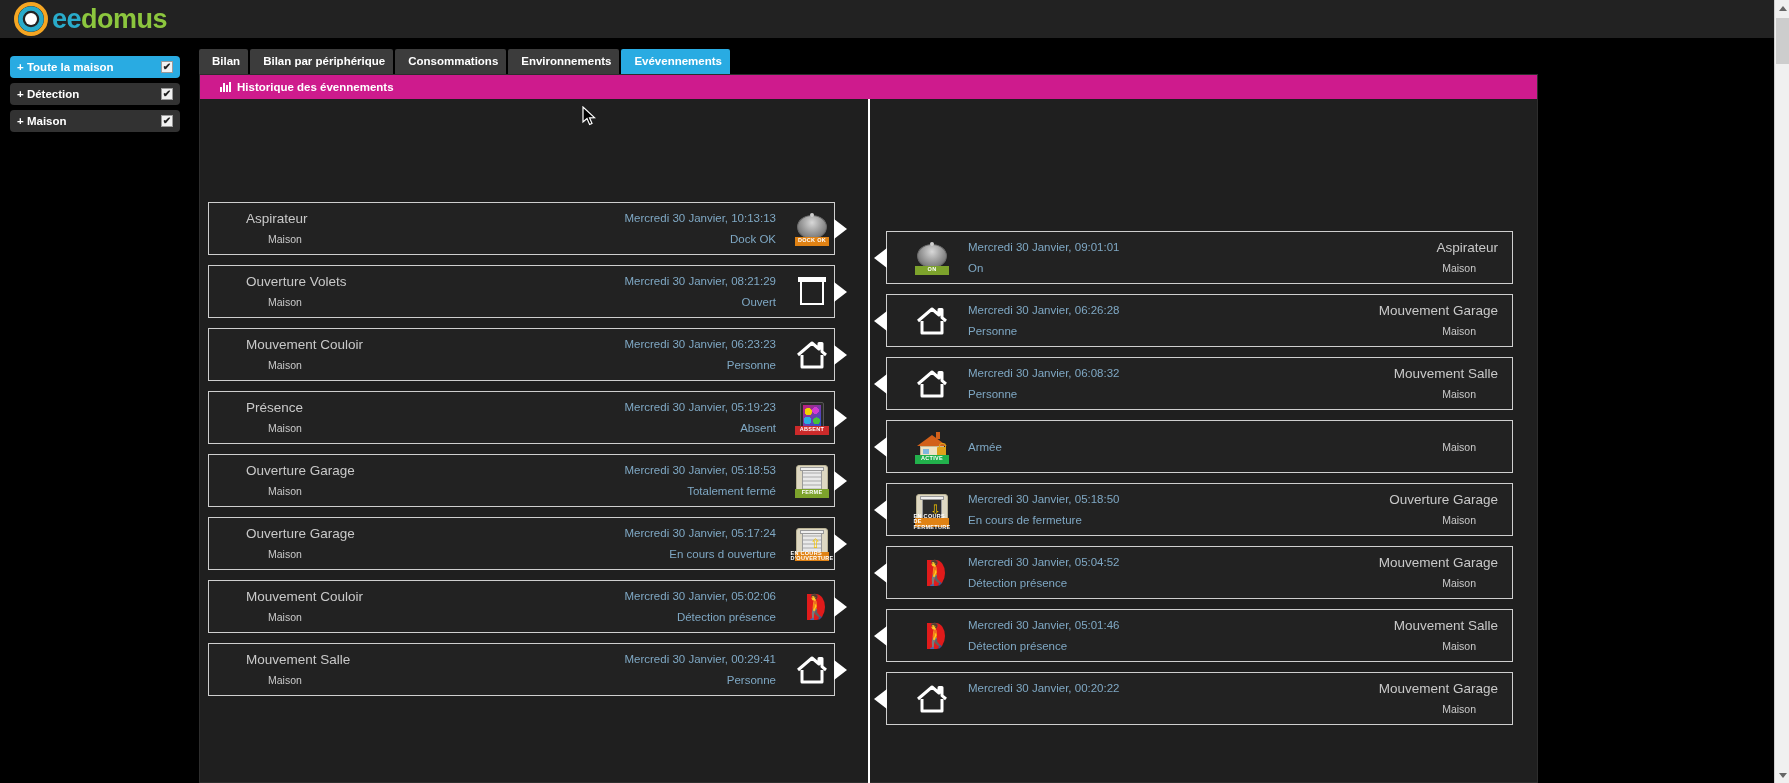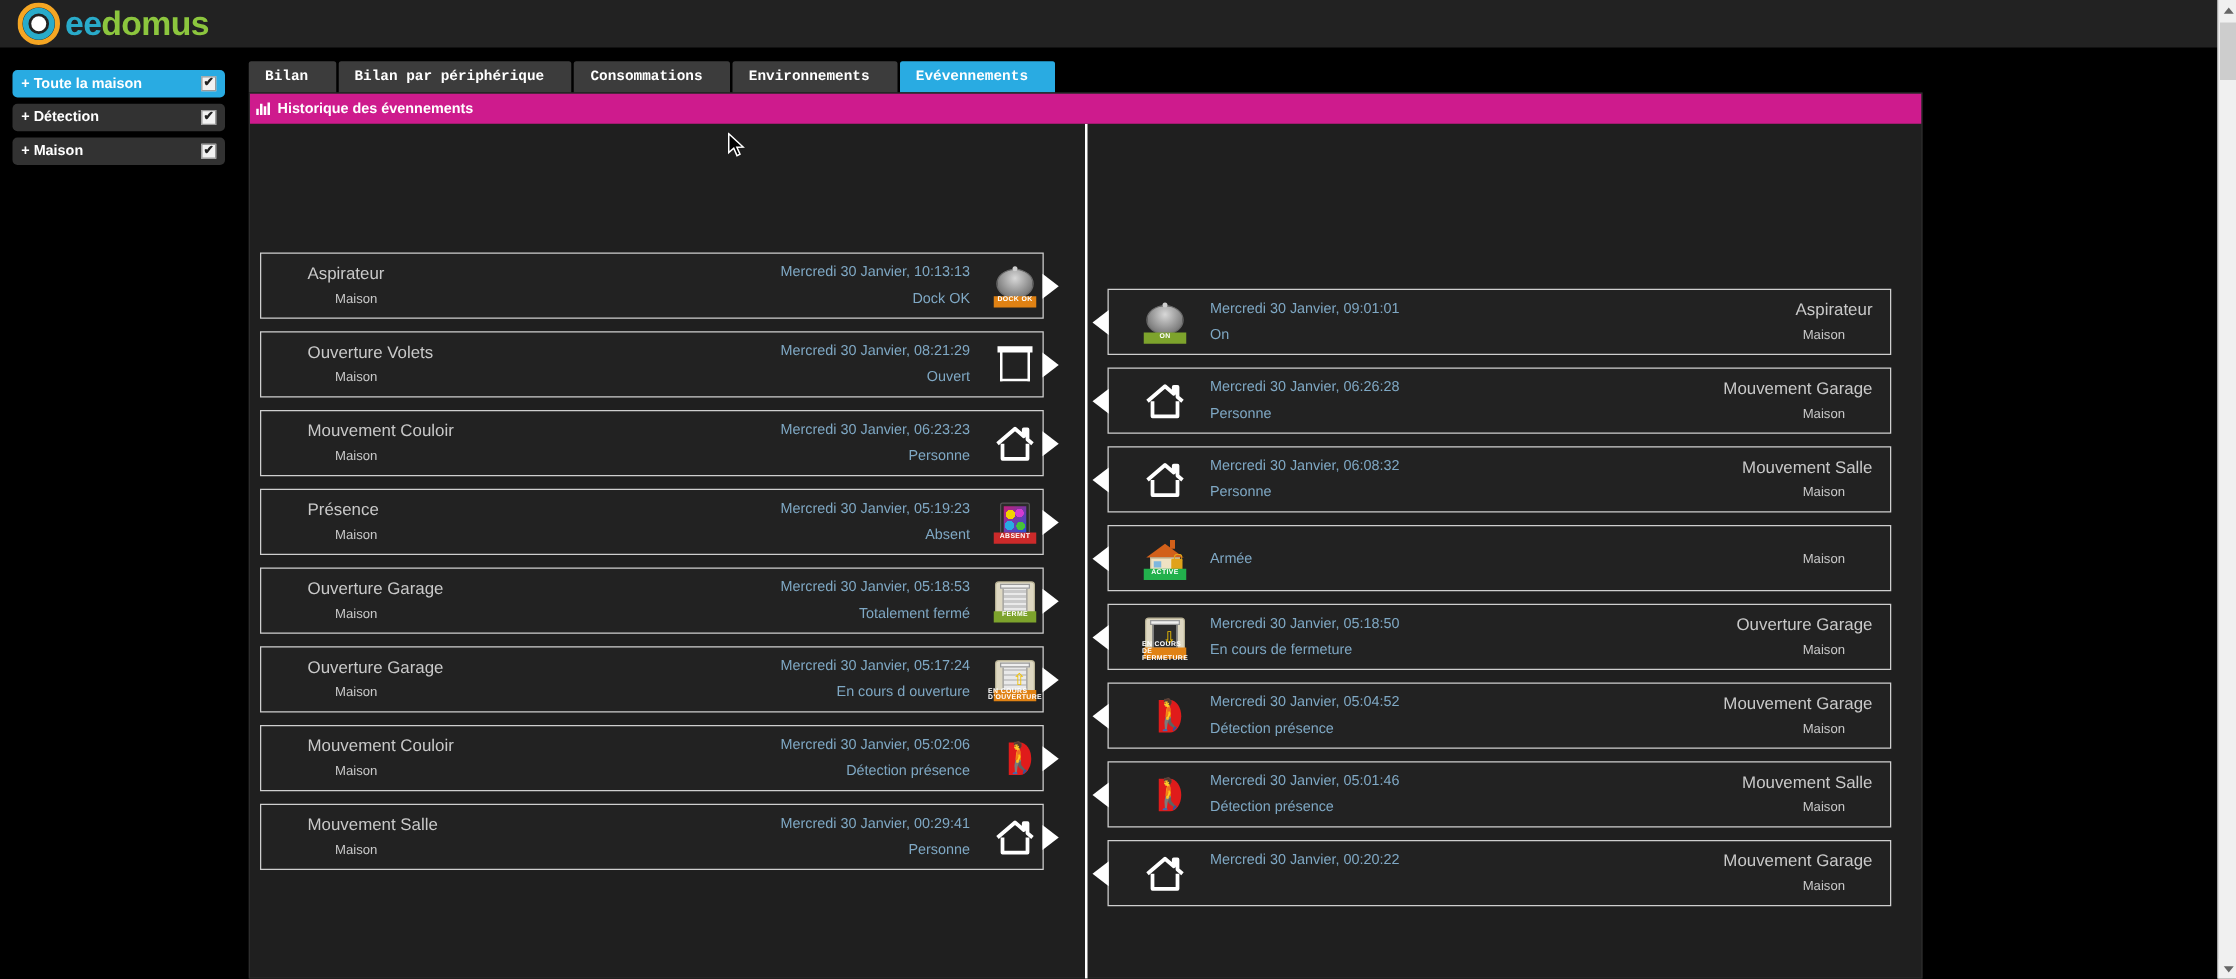--- a/index.html
+++ b/index.html
@@ -64,32 +64,32 @@
     display:flex; align-items:center; justify-content:center;
     color:#222; font-size:10px; line-height:1;
   }
 
   
   .main { position:absolute; top:46px; left:190px; width:1584px; height:737px; }
 
   .tabs { display:flex; align-items:flex-end; height:28px; padding-left:9px; }
   .tab {
     background:#3c3c3c; color:#ffffff; font-size:11.5px; font-weight:bold;
-    padding:7px 22px 7px 13px; margin-right:2px; cursor:pointer;
-    border-top-left-radius:2px; border-top-right-radius:2px; line-height:1;font-family:Liberation Mono, monospace;
+    padding:7px 8px 7px 13px; margin-right:2px; cursor:pointer;
+    border-top-left-radius:2px; border-top-right-radius:2px; line-height:1;
   }
   .tab.active { background:#29ABE2; }
 
   .panel {
     position:absolute; top:28px; left:9px; width:1339px; height:709px;
     background:#1f1f1f; border:1px solid #2d2d2d;
   }
   .panel-header {
     height:24px; background:#CE1B8D; color:#fff; display:flex; align-items:center;
-    gap:6px; padding-left:5px; font-size:11.5px; font-weight:bold;
+    gap:6px; padding-left:20px; font-size:11.5px; font-weight:bold;
   }
   .chart-ico {
     width:11px; height:10px; display:inline-block; position:relative;
   }
   .chart-ico i { position:absolute; bottom:0; width:2px; background:#fff; }
   .chart-ico i:nth-child(1){ left:0; height:5px; }
   .chart-ico i:nth-child(2){ left:3px; height:9px; }
   .chart-ico i:nth-child(3){ left:6px; height:7px; }
   .chart-ico i:nth-child(4){ left:9px; height:10px; }
 

